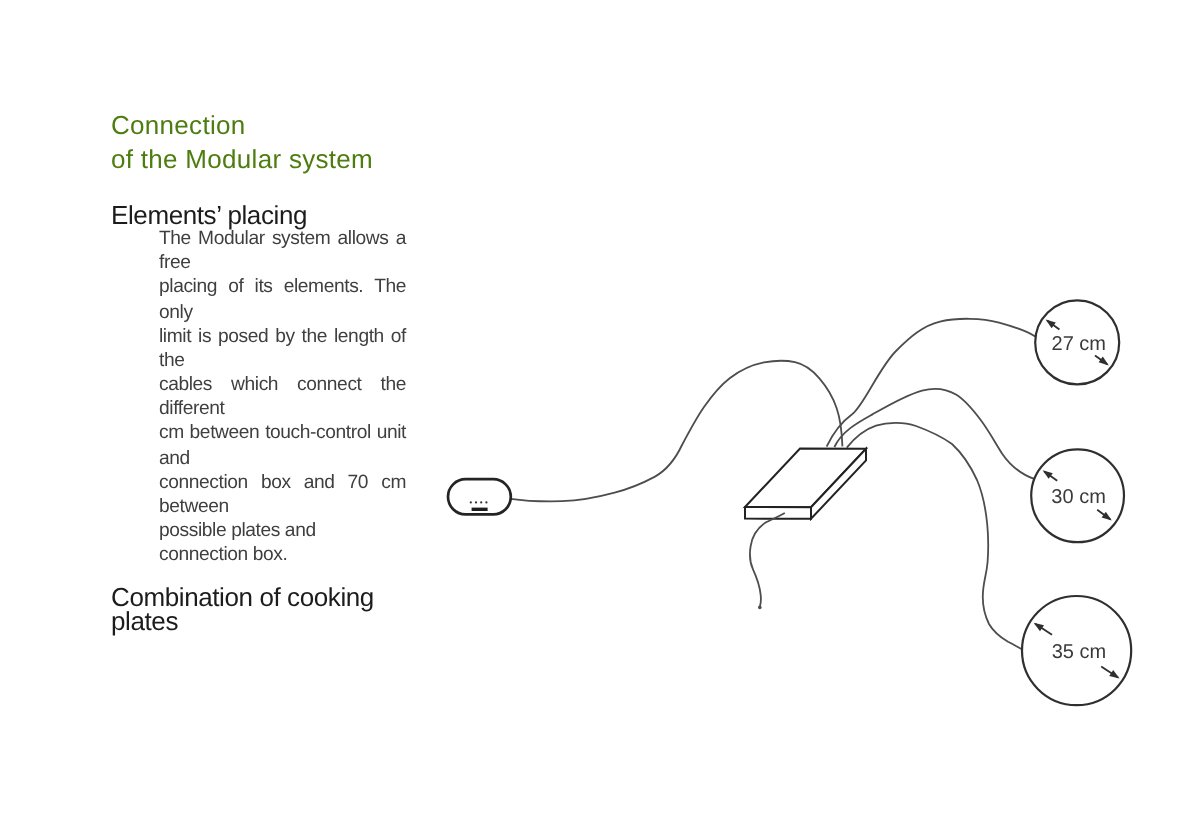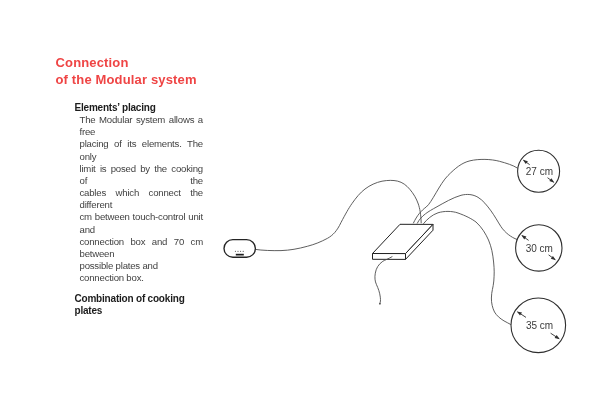--- a/index.html
+++ b/index.html
@@ -1,39 +1,39 @@
 <!DOCTYPE html>
 <html><head>
 <meta charset="utf-8">
 <style>
   html,body{margin:0;padding:0;}
   body{width:600px;height:420px;background:#ffffff;overflow:hidden;position:relative;
        font-family:"Liberation Sans",sans-serif;}
   #col{position:absolute;left:55.5px;top:54px;width:147.5px;}
-  h1{margin:0;font-size:13px;line-height:17px;font-weight:bold;color:#ef4444;letter-spacing:0.15px;}
+  h1{margin:0;font-size:13px;line-height:17px;font-weight:normal;color:#4d7c0f;letter-spacing:0.15px;}
   .sec{margin:0;}
-  .h2{font-size:10px;line-height:12.15px;font-weight:bold;color:#1c1c1c;letter-spacing:-0.2px;margin-left:19px;}
+  .h2{font-size:13px;line-height:12.15px;font-weight:normal;color:#1c1c1c;letter-spacing:-0.2px;}
   .b{font-size:9.6px;line-height:12.15px;color:#3f3f3f;letter-spacing:-0.2px;margin-left:24px;}
   .jl{text-align:justify;text-align-last:justify;}
   .ll{text-align:left;}
   #d1{margin-top:14px;}
   .gap{height:8.7px;}
   svg{position:absolute;left:0;top:0;}
   svg text{font-family:"Liberation Sans",sans-serif;}
 </style>
 </head>
 <body>
 <div id="col">
   <h1>Connection<br>of the Modular system</h1>
   <div class="sec" id="d1">
     <div class="h2">Elements’ placing</div>
     <div class="b">
       <div class="jl">The Modular system allows a free</div>
       <div class="jl">placing of its elements. The only</div>
-      <div class="jl">limit is posed by the cooking of the</div>
+      <div class="jl">limit is posed by the length of the</div>
       <div class="jl">cables which connect the different</div>
       <div class="jl">cm between touch-control unit and</div>
       <div class="jl">connection box and 70 cm between</div>
       <div class="ll">possible plates and connection box.</div>
     </div>
   </div>
   <div class="gap"></div>
   <div class="sec">
     <div class="h2">Combination of cooking plates</div>
   </div>

